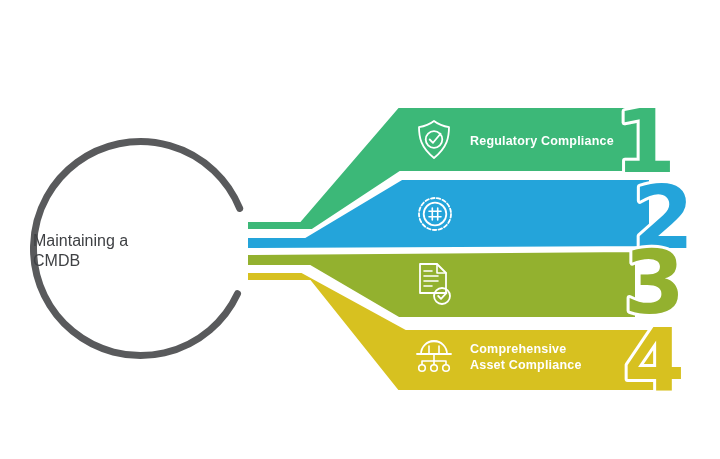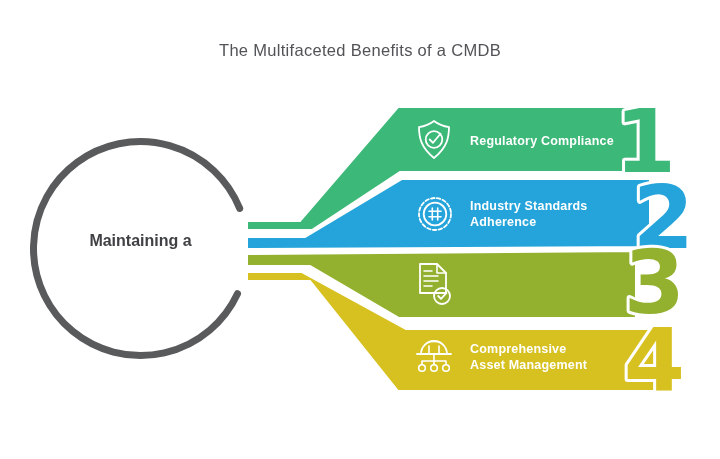--- a/index.html
+++ b/index.html
@@ -15,38 +15,37 @@
   .band{stroke:#ffffff;stroke-width:2;}
   .circle-arc{fill:none;stroke:#595a5c;stroke-width:7;stroke-linecap:round;}
   .icon{fill:none;stroke:#ffffff;stroke-width:1.8;stroke-linecap:round;stroke-linejoin:round;}
   .icon-thin{fill:none;stroke:#ffffff;stroke-width:1.6;stroke-linecap:round;stroke-linejoin:round;}
   .num{
     font-family:"DejaVu Sans","Liberation Sans",sans-serif;
     font-weight:bold;font-size:88px;text-anchor:end;
     paint-order:stroke;stroke:#ffffff;stroke-width:6px;stroke-linejoin:round;
   }
   .center-label{
-    position:absolute;left:33px;top:231px;width:215px;text-align:center;
-    font-size:16px;font-weight:bold;color:#3f4144;line-height:1.22;
+    position:absolute;left:33px;top:231px;width:215px;text-align:left;
+    font-size:16px;font-weight:normal;color:#3f4144;line-height:1.22;
   }
   .blabel{
     position:absolute;color:#ffffff;font-size:12.5px;font-weight:700;
     line-height:16px;letter-spacing:.2px;
   }
   .blabel.b1{left:470px;top:133px;width:170px;}
   .blabel.b2{left:470px;top:198px;width:132px;}
   .blabel.b3{left:470px;top:269px;width:132px;}
   .blabel.b4{left:470px;top:341px;width:132px;}
 </style>
 </head>
 <body>
 
 <div class="stage">
 
-  <div class="title">The Multifaceted Benefits of a CMDB</div>
 
   <svg class="diagram-svg" width="720" height="459" viewBox="0 0 720 459">
 
     <polygon class="band" points="247,221 300,221 398,107 648,107 648,172 400,172 312,230 247,230" fill="#3cb878"></polygon>
     <polygon class="band" points="247,237 305,237 402,179 650,179 650,247 247,249" fill="#24a4da"></polygon>
     <polygon class="band" points="247,254 636,251 636,318 399,318 310,266 247,266" fill="#93b12f"></polygon>
     <polygon class="band" points="247,272 302,272 406,329 656,329 656,391 398,391 310,281 247,281" fill="#d7c120"></polygon>
 
     <path class="circle-arc" d="M 239.7,208.4 A 107,107 0 1 0 237.5,293.7"></path>
 
@@ -81,19 +80,19 @@
       <path class="icon" d="M-17,0 L17,0"></path>
       <path class="icon-thin" d="M0,0 L0,7 M-12,7 L12,7 M-12,7 L-12,10.5 M12,7 L12,10.5 M0,7 L0,10.5"></path>
       <circle class="icon-thin" cx="-12" cy="14" r="3.3"></circle>
       <circle class="icon-thin" cx="0" cy="14" r="3.3"></circle>
       <circle class="icon-thin" cx="12" cy="14" r="3.3"></circle>
     </g>
   </svg>
 
   <div class="center-label">
     <div>Maintaining a</div>
+    <div>CMDB</div>
   </div>
 
   <div class="blabel b1">Regulatory Compliance</div>
-  <div class="blabel b2">Industry Standards Adherence</div>
-  <div class="blabel b4">Comprehensive Asset Management</div>
+  <div class="blabel b4">Comprehensive Asset Compliance</div>
 
 </div>
 
 </body></html>

